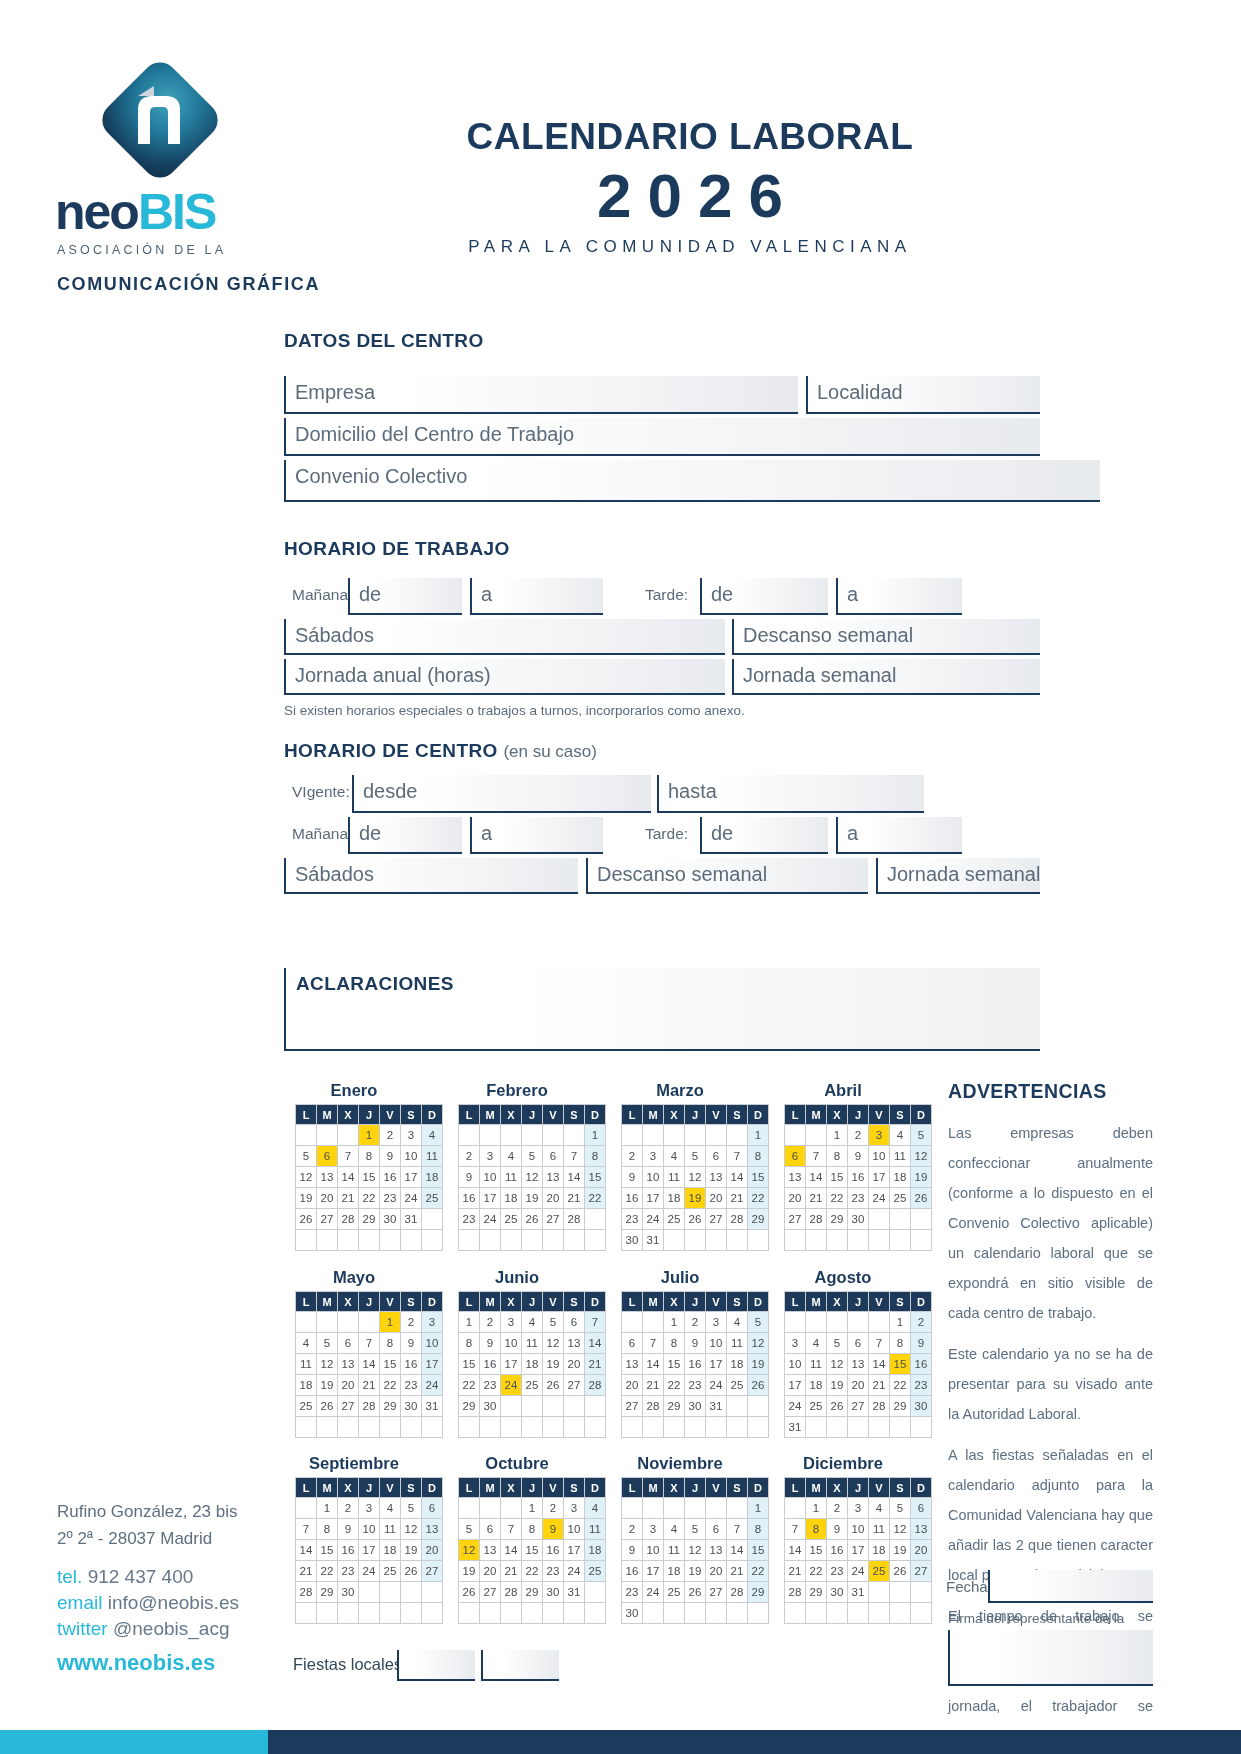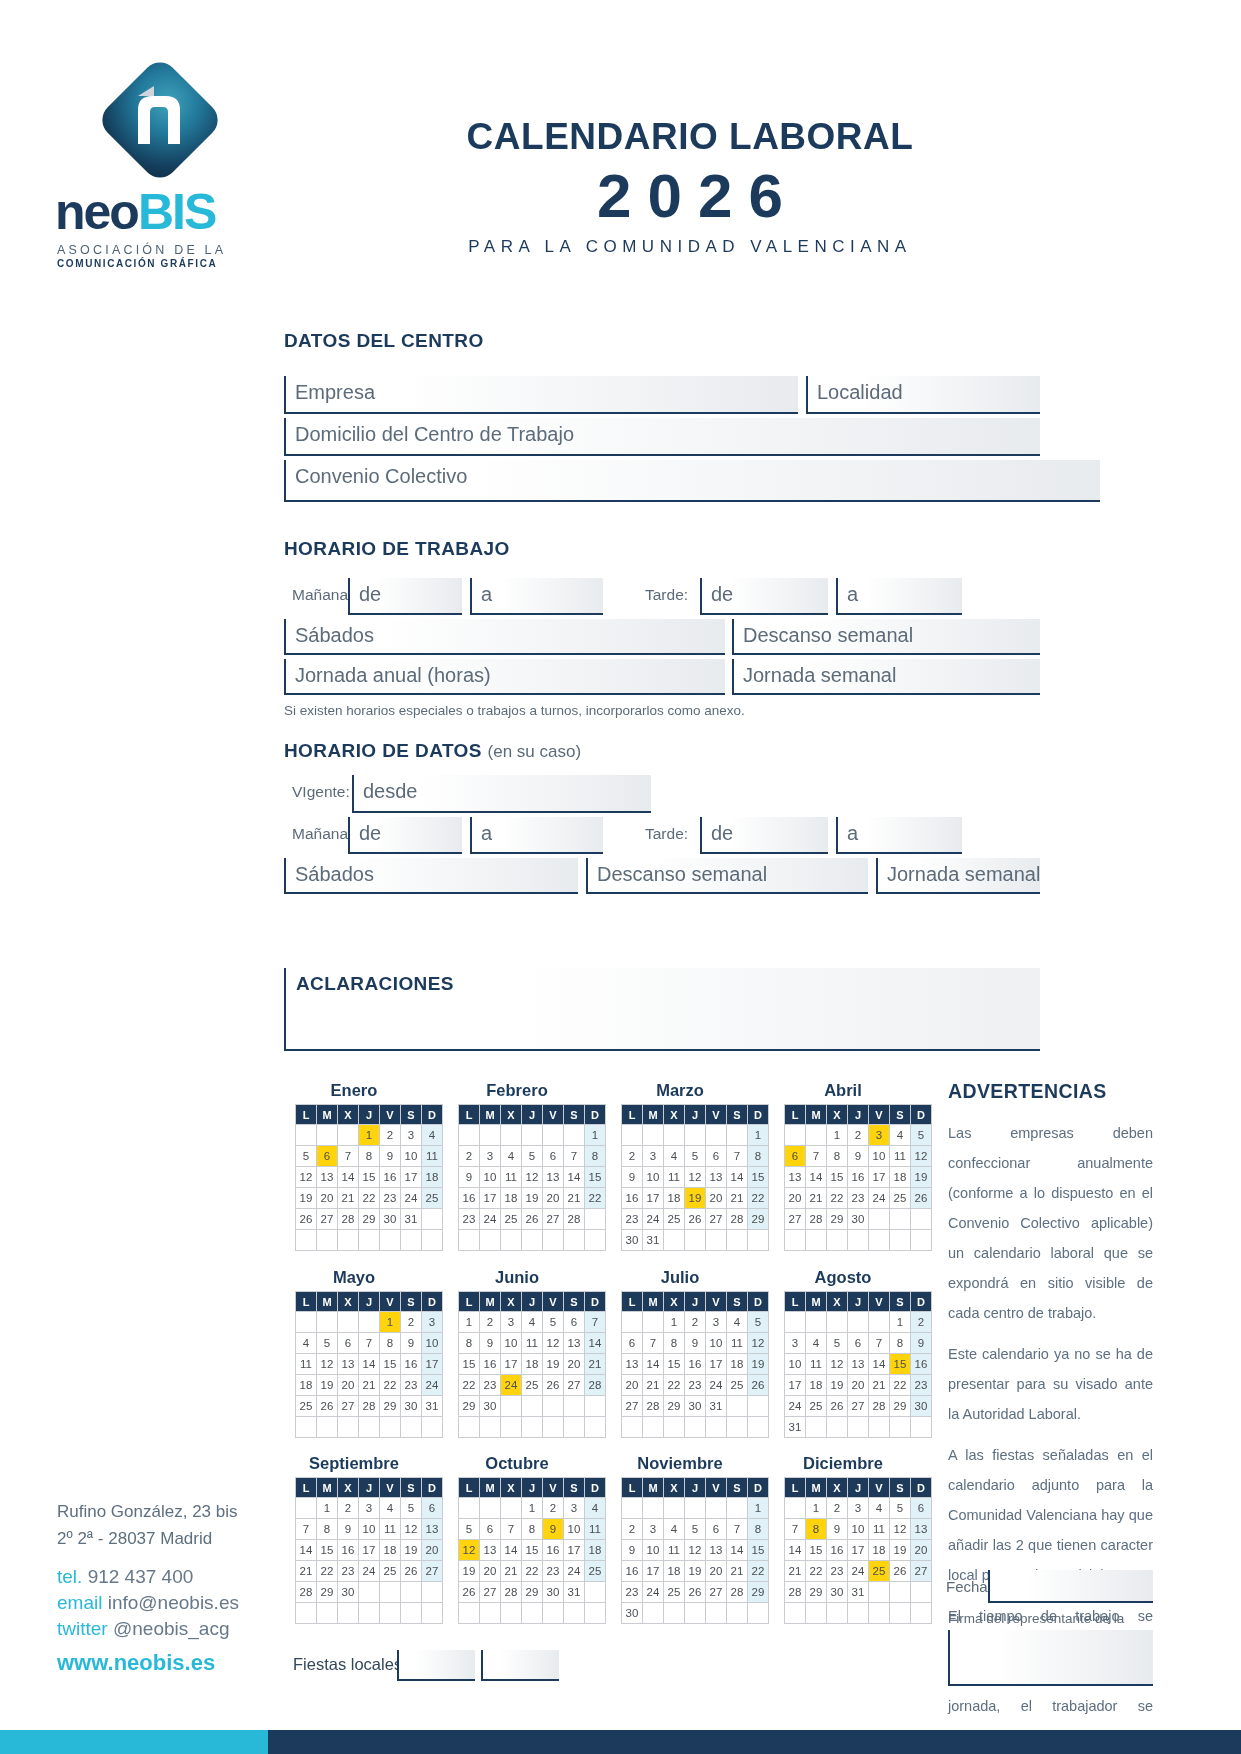--- a/index.html
+++ b/index.html
@@ -8,21 +8,21 @@
 
   
   .diamond{position:absolute;left:114px;top:74px;width:92px;height:92px;transform:rotate(45deg);
            border-radius:18px;
            background:radial-gradient(circle at 42% 30%, #3fa3bc 0%, #22789a 38%, #143e5c 78%, #0e2c44 100%);}
   .logo-mark{position:absolute;left:128px;top:82px;width:64px;height:76px;}
   .wordmark{position:absolute;left:55px;top:183px;font-size:50px;font-weight:bold;letter-spacing:-2px;}
   .wordmark .neo{color:#1c3a5c;}
   .wordmark .bis{color:#29b9d8;}
   .tagline1{position:absolute;left:57px;top:243px;font-size:12.5px;letter-spacing:3.2px;color:#4e6375;}
-  .tagline2{position:absolute;left:57px;top:258px;font-size:10px;letter-spacing:1.6px;color:#1c3a5c;font-weight:bold;}
+  .tagline2{position:absolute;left:57px;top:274px;font-size:18px;letter-spacing:1.6px;color:#1c3a5c;font-weight:bold;}
 
   
   .titleblock{position:absolute;left:300px;top:116px;width:780px;text-align:center;color:#1c3a5c;}
   .titleblock .t1{font-size:37px;font-weight:bold;letter-spacing:0.5px;}
   .titleblock .t2{font-size:62px;font-weight:bold;letter-spacing:16px;text-indent:16px;margin-top:2px;}
   .titleblock .t3{font-size:17px;letter-spacing:5.5px;margin-top:6px;}
 
   
   .sec-title{position:absolute;font-size:19px;font-weight:bold;color:#1c3a5c;letter-spacing:0.4px;}
   .sec-suffix{font-weight:normal;color:#5c6b7a;font-size:17px;letter-spacing:0;}
@@ -123,26 +123,29 @@
     </div>
   <div class="field" style="left:284px;top:659px;width:441px;height:36px;">
     <span class="lbl">Jornada anual (horas)</span>
     </div>
   <div class="field" style="left:732px;top:659px;width:308px;height:36px;">
     <span class="lbl">Jornada semanal</span>
     </div>
   <div class="nota" style="left:284px;top:703px;">Si existen horarios especiales o trabajos a turnos, incorporarlos como anexo.</div>
 
   <div class="sec-title" style="left:284px;top:740px;">
-    <span>HORARIO DE DATOS</span>
+    <span>HORARIO DE CENTRO</span>
     <span class="sec-suffix">(en su caso)</span>
   </div>
   <div class="inline-label" style="left:292px;top:783px;">VIgente:</div>
   <div class="field" style="left:352px;top:775px;width:299px;height:38px;">
     <span class="lbl">desde</span>
+    </div>
+  <div class="field" style="left:657px;top:775px;width:267px;height:38px;">
+    <span class="lbl">hasta</span>
     </div>
   <div class="inline-label" style="left:292px;top:825px;">Mañana:</div>
   <div class="field" style="left:348px;top:817px;width:114px;height:37px;">
     <span class="lbl">de</span>
     </div>
   <div class="field" style="left:470px;top:817px;width:133px;height:37px;">
     <span class="lbl">a</span>
     </div>
   <div class="inline-label" style="left:645px;top:825px;">Tarde:</div>
   <div class="field" style="left:700px;top:817px;width:128px;height:37px;">

